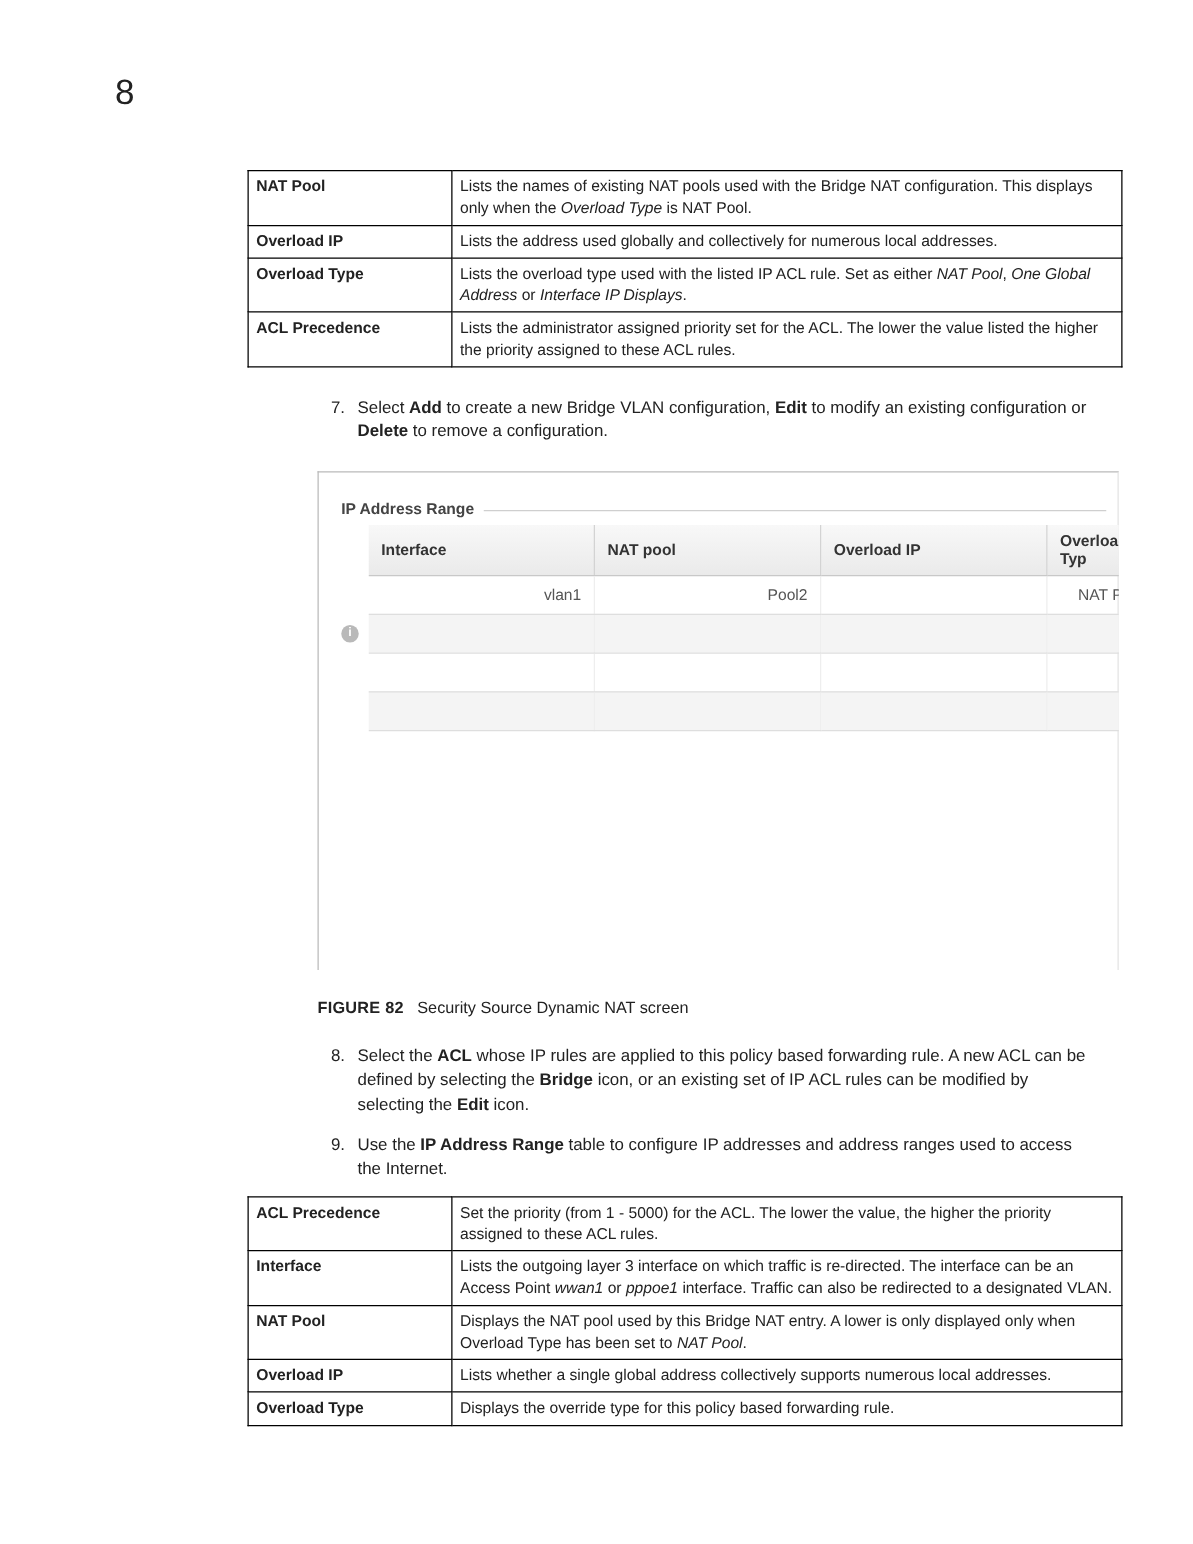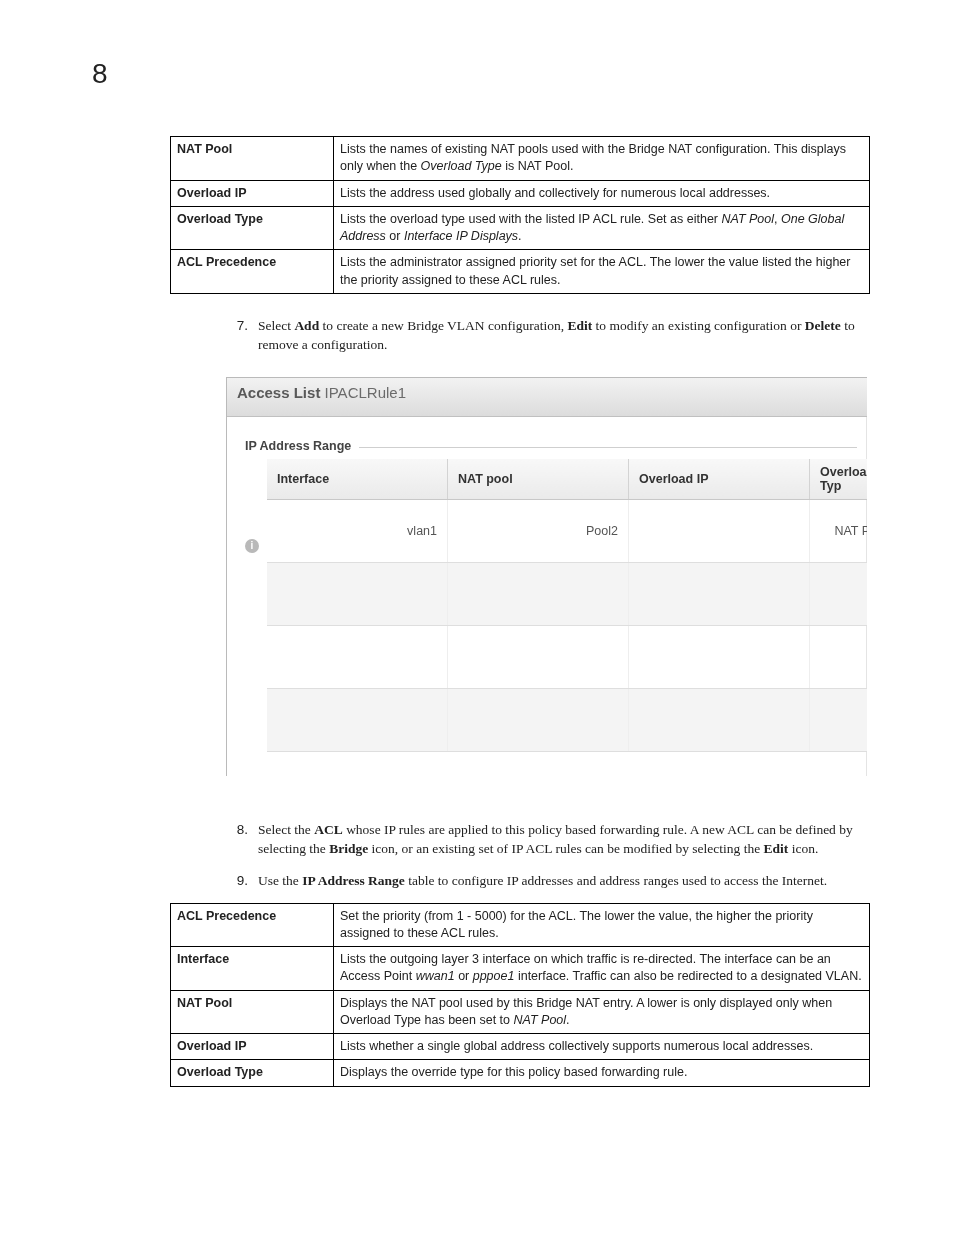--- a/index.html
+++ b/index.html
@@ -16,21 +16,21 @@
     width: 954px;
     position: relative;
   }
   .chap-num {
     font-size: 28px;
     font-weight: 400;
     position: absolute;
     left: 92px;
     top: 58px;
   }
-  .content-area { margin-left: 92px; margin-top: 78px;}
+  .content-area { margin-left: 120px; margin-top: 78px;}
   table.spec {
     width: 700px;
     border-collapse: collapse;
     font-size: 12.5px;
     margin-left: -2px;
   }
   table.spec td {
     border: 1px solid #000;
     padding: 4px 6px;
     vertical-align: top;
@@ -42,21 +42,21 @@
   }
   .em { font-style: italic;}
   .bold { font-weight: bold;}
   .step {
     display: flex;
     font-size: 13.5px;
     line-height: 1.45;
     margin-left: 50px;
   }
   .step .num { width: 26px; flex-shrink: 0; text-align: right; padding-right: 10px;}
-  .step .txt { flex: 1; font-family: Liberation Serif, serif;}
+  .step .txt { flex: 1;}
   .fig-caption {
     font-size: 13px;
     margin-left: 54px;
   }
   .fig-caption .lbl { font-weight: bold; letter-spacing: .2px;}
   
   .ui-shot {
     width: 640px;
     height: 398px;
     margin-left: 54px;
@@ -109,21 +109,21 @@
     border-right: 1px solid #d3d3d3;
     border-bottom: 1px solid #c8c8c8;
     background: linear-gradient(#f8f8f8,#eaeaea);
     padding: 6px 10px;
   }
   table.ui-grid th:last-child{border-right:none;}
   table.ui-grid td {
     border: none;
     border-bottom: 1px solid #dedede;
     border-right: 1px solid #eee;
-    padding: 22px 10px;
+    padding: 6px 10px;
     height: 18px;
     text-align: right;
     color:#555;
   }
   table.ui-grid td:last-child{border-right:none;}
   table.ui-grid tr.alt td { background:#f4f4f4;}
   .vgap-22{height:22px;}
   .vgap-12{height:12px;}
 </style>
 </head>
@@ -160,24 +160,20 @@
     <div class="step">
       <div class="num">7.</div>
       <div class="txt">
         <span>Select </span><span class="bold">Add</span><span> to create a new Bridge VLAN configuration, </span><span class="bold">Edit</span><span> to modify an existing configuration or </span><span class="bold">Delete</span><span> to remove a configuration.</span>
       </div>
     </div>
 
     <div class="vgap-22"></div>
 
     <div class="ui-shot">
-      <div class="ui-titlebar">
-        <span class="t1">Access List</span>
-        <span>IPACLRule1</span>
-      </div>
       <div class="ui-section-label">
         <span>IP Address Range</span>
         <span class="rule"></span>
       </div>
       <div class="ui-grid-wrap">
         <div class="ui-info-icon">i</div>
         <table class="ui-grid">
           <tbody>
               <tr>
             <th style="width:160px">Interface</th>
@@ -209,20 +205,23 @@
                 <td></td>
                 <td></td>
               </tr>
         </tbody>
           </table>
       </div>
     </div>
 
     <div class="vgap-22"></div>
 
+    <div class="fig-caption">
+      <span class="lbl">FIGURE 82</span>&nbsp;&nbsp;&nbsp;<span>Security Source Dynamic NAT screen</span>
+    </div>
 
     <div class="vgap-22"></div>
 
     <div class="step">
       <div class="num">8.</div>
       <div class="txt">
         <span>Select the </span><span class="bold">ACL</span><span> whose IP rules are applied to this policy based forwarding rule. A new ACL can be defined by selecting the </span><span class="bold">Bridge</span><span> icon, or an existing set of IP ACL rules can be modified by selecting the </span><span class="bold">Edit</span><span> icon.</span>
       </div>
     </div>
 

